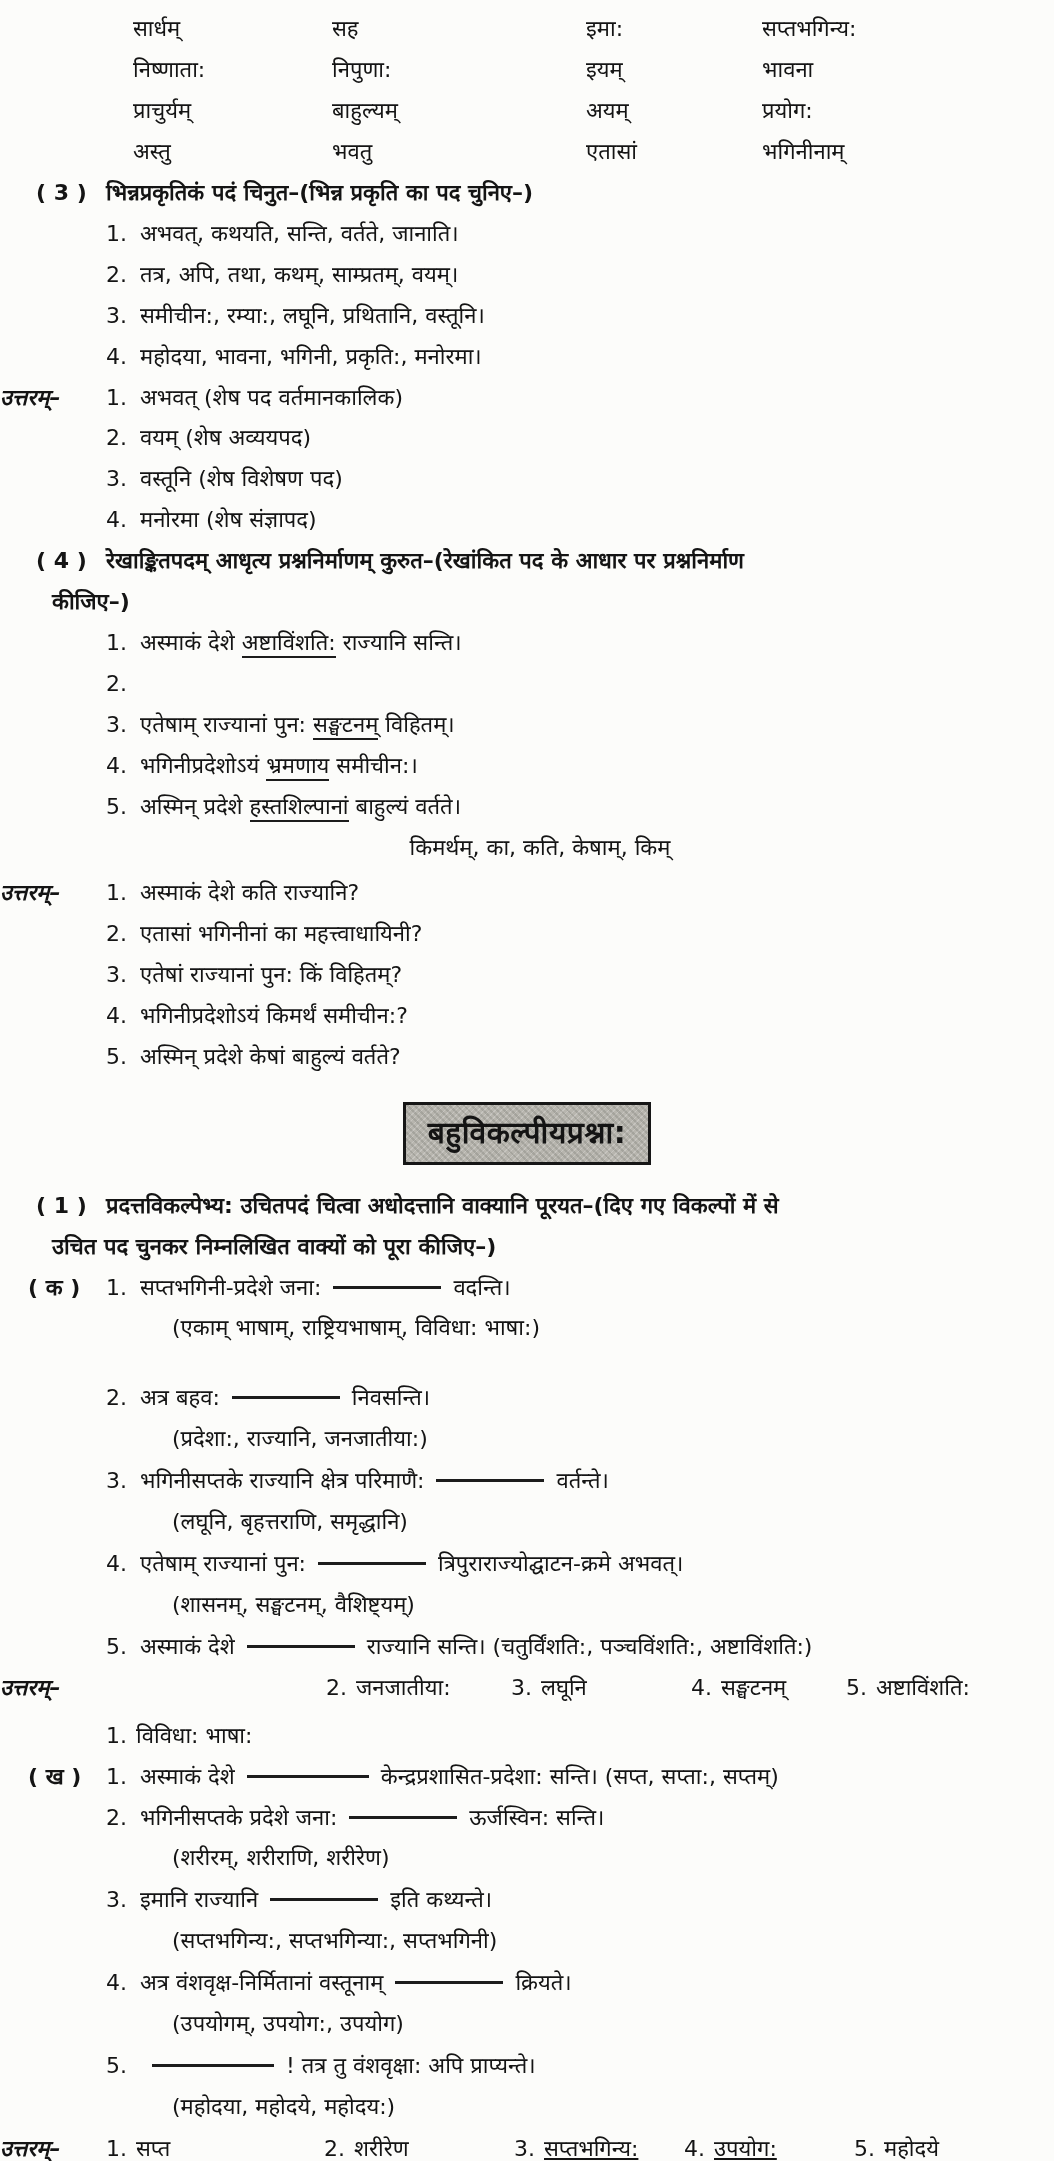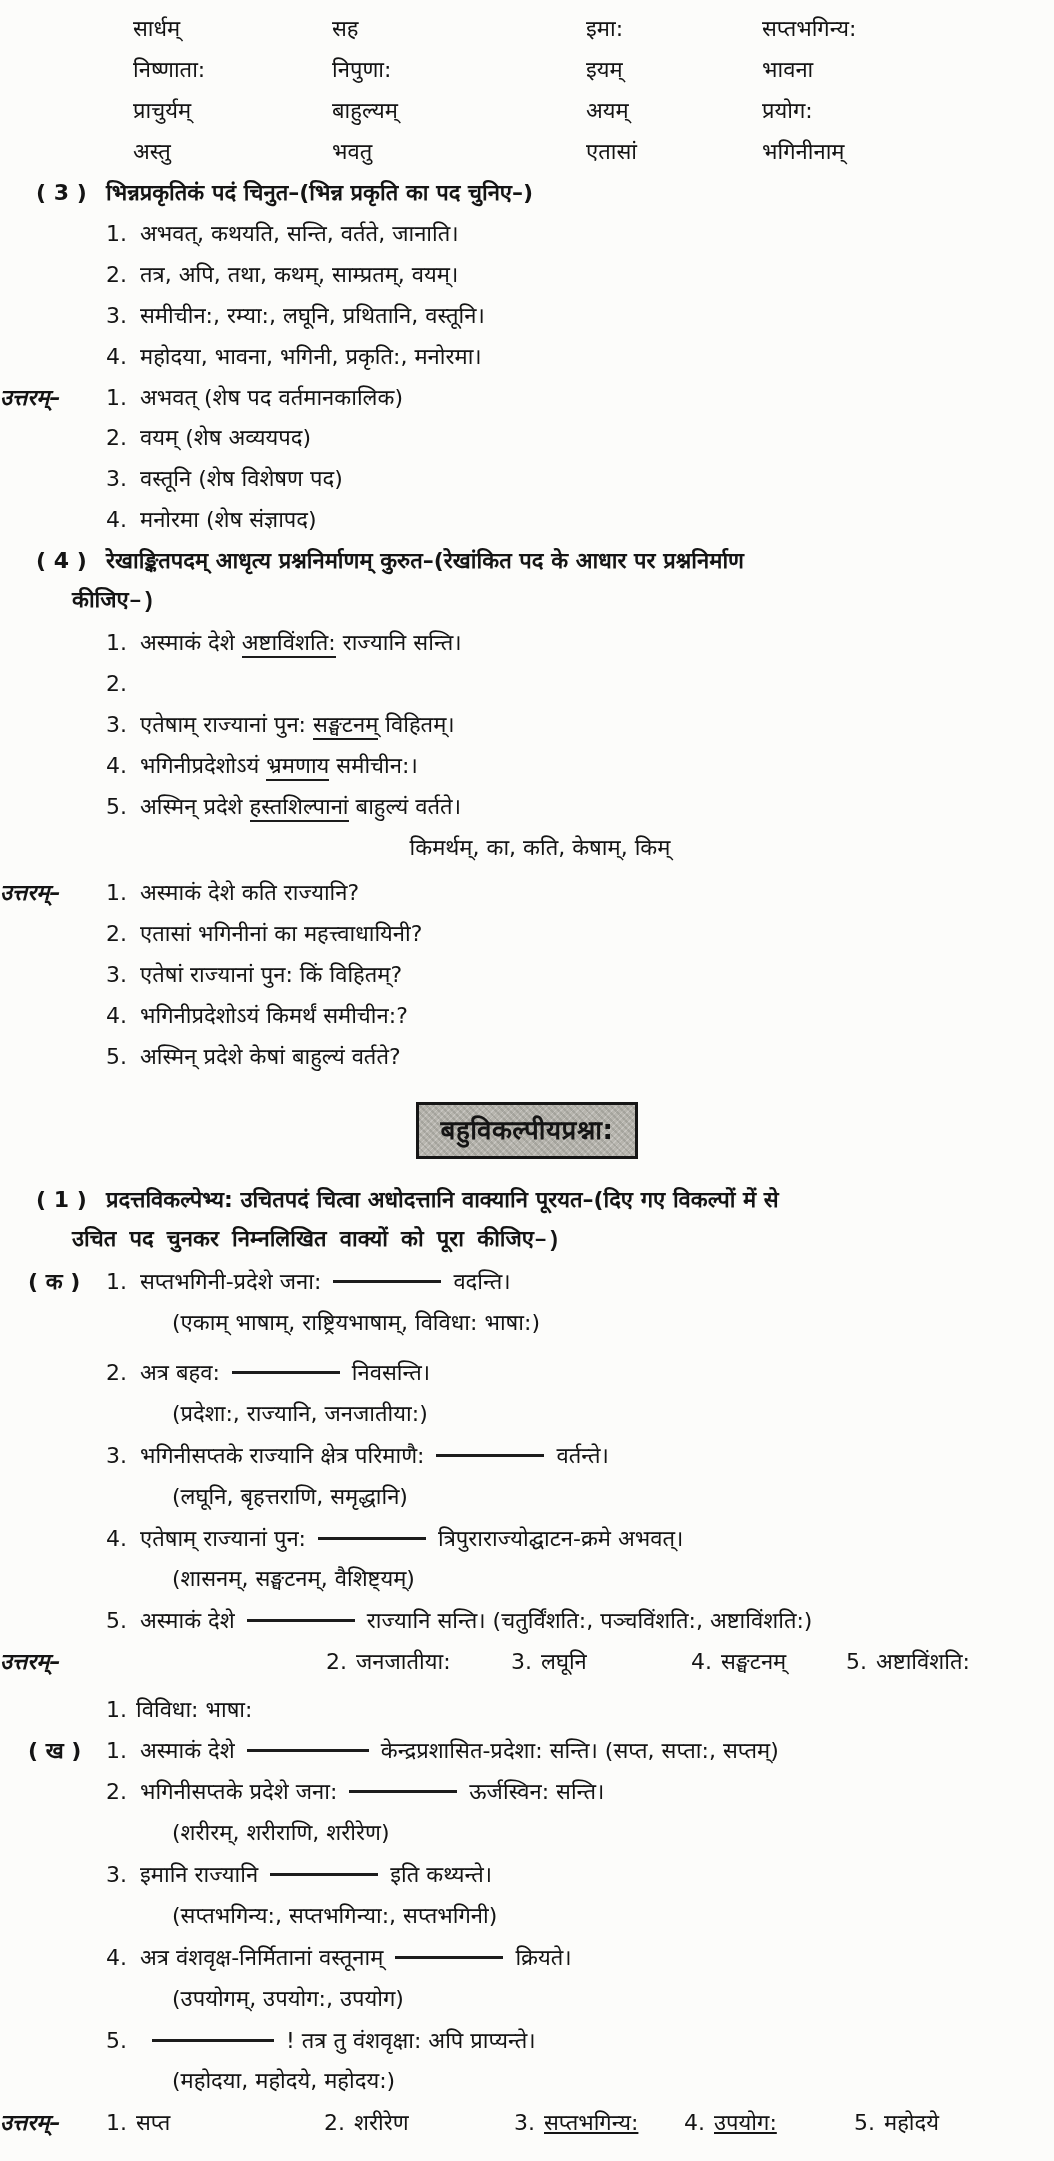--- a/index.html
+++ b/index.html
@@ -5,39 +5,39 @@
   html,body{margin:0;padding:0;background:#e8e8e6;}
   .page{
     width:1054px;min-height:2161px;margin:0 auto;background:#fcfcfa;
     color:#141414;font-family:"DejaVu Sans",sans-serif;font-size:22px;
     line-height:1.36;box-sizing:border-box;padding-top:8px;overflow:hidden;
   }
   .vrow{display:grid;grid-template-columns:155px 210px 132px auto;padding-left:133px;height:41px;align-items:center;gap:44px;}
   .vcell{white-space:nowrap;}
   .sec-head{display:flex;font-weight:bold;margin-bottom:11px;}
   .sec-num{flex:none;width:70px;padding-left:36px;box-sizing:content-box;}
-  .sec-cont{padding-left:72px;font-weight:bold;margin-bottom:11px;font-family:Liberation Mono, monospace;}
+  .sec-cont{padding-left:52px;font-weight:bold;margin-bottom:11px;}
   .item{display:flex;padding-left:106px;margin-bottom:11px;}
   .item-num{flex:none;width:34px;}
   .opts{padding-left:172px;margin-bottom:12px;}
-  .opts.gap{margin-bottom:20px;}
+  .opts.gap{margin-bottom:40px;}
   .ans-row{display:flex;margin-bottom:11px;}
   .ans-label{flex:none;width:106px;font-weight:bold;white-space:nowrap;font-style:italic;}
   .sub-row{display:flex;padding-left:28px;margin-bottom:11px;}
   .sub-label{flex:none;width:78px;font-weight:bold;white-space:nowrap;}
   .hint{text-align:center;margin:6px 0 16px 0;padding-left:26px;}
   .uline{border-bottom:2px solid #1c1c1c;padding-bottom:1px;}
   .blank{display:inline-block;width:108px;height:0;border-top:3px solid #1c1c1c;vertical-align:6px;margin:0 12px;}
   .blank.wide{width:122px;}
   .banner-wrap{display:flex;justify-content:center;margin:30px 0 26px 0;}
   .banner{
     border:3px solid #161616;background-color:#b7b5ae;
     background-image:repeating-linear-gradient(45deg,rgba(0,0,0,.10) 0 2px,transparent 2px 5px),
                      repeating-linear-gradient(-45deg,rgba(255,255,255,.22) 0 1px,transparent 1px 4px);
-    padding:8px 22px;font-weight:bold;font-size:26px;letter-spacing:.5px;
+    padding:8px 22px;font-weight:bold;font-size:30px;letter-spacing:.5px;
   }
   .ans-spread{display:flex;margin-bottom:11px;}
   .ans-cell{white-space:nowrap;}
   .w220{width:220px;flex:none;margin-top:48px;}.w185{width:185px;flex:none;}.w180{width:180px;flex:none;}.w155{width:155px;flex:none;}
   .w218{width:218px;flex:none;}.w190{width:190px;flex:none;}.w170{width:170px;flex:none;text-decoration:underline;}
   .n{display:inline-block;min-width:30px;}
   .mt-sm{margin-top:6px;}
 </style>
 </head>
 <body>

